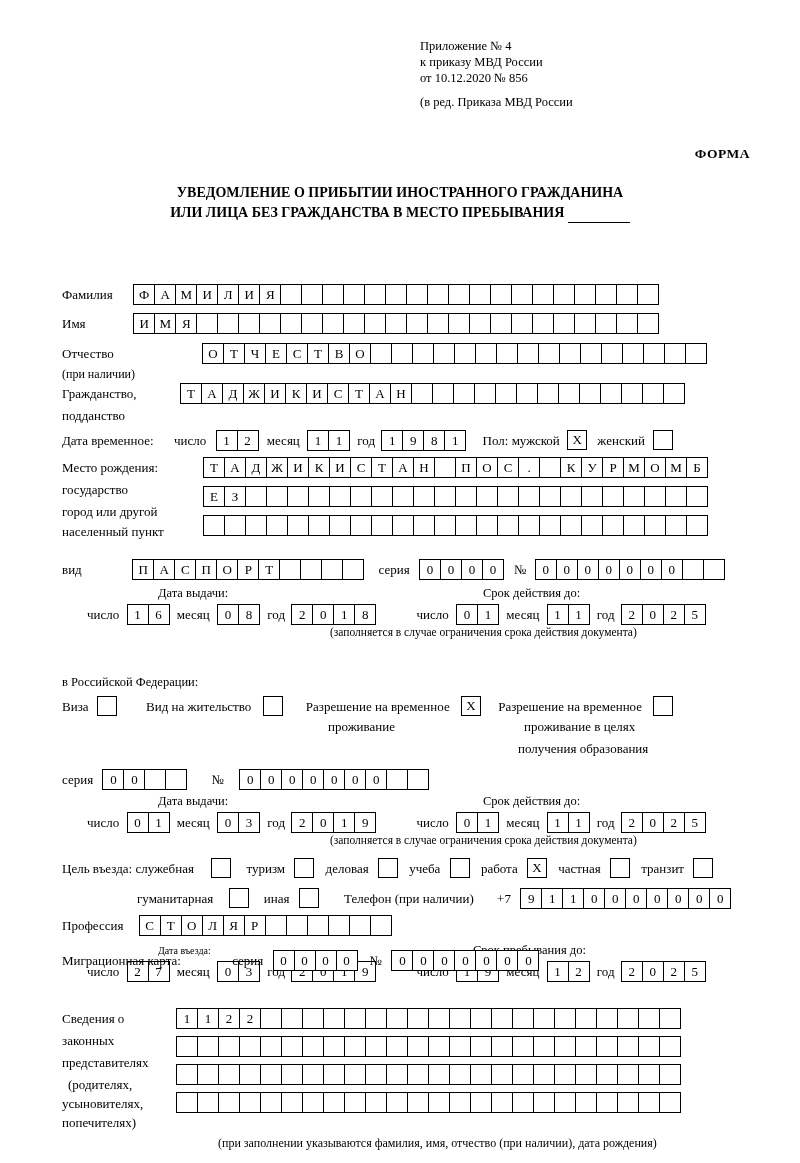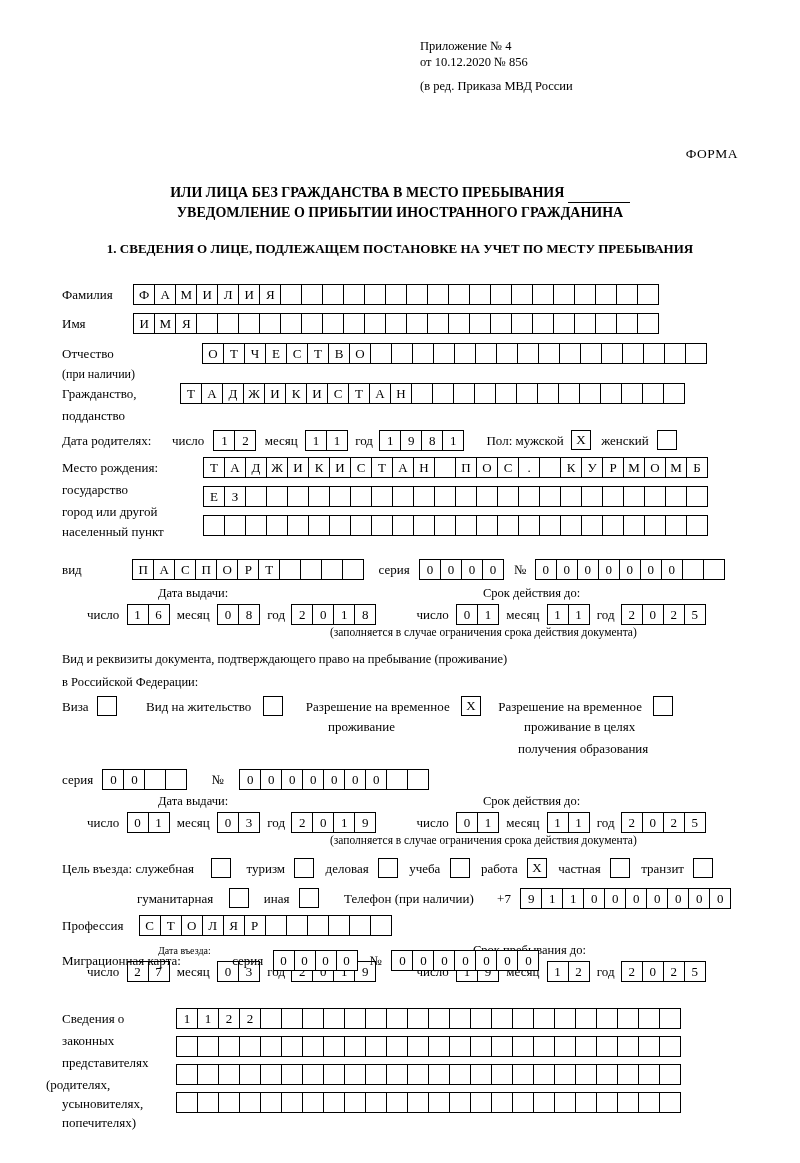--- a/index.html
+++ b/index.html
@@ -31,22 +31,22 @@
     text-align: left;
     font-size: 12.5px;
     line-height: 16px;
   }
   .hdr .ln { white-space: nowrap; }
   .hdr .gap { height: 8px; }
 
   .forma {
     position: absolute;
     top: 146px;
-    right: 62px;
-    font-weight: normal;
+    right: 50px;
+    font-weight: bold;
     font-size: 13.5px;
     letter-spacing: 0.5px;
   }
 
   .title {
     position: absolute;
     top: 183px;
     left: 0;
     width: 800px;
     text-align: center;
@@ -115,33 +115,33 @@
     white-space: nowrap;
   }
 </style>
 </head>
 <body>
 
 <div class="page">
 
   <div class="hdr">
     <div class="ln">Приложение № 4</div>
+    <div class="ln">к приказу МВД России</div>
     <div class="ln">от 10.12.2020 № 856</div>
     <div class="gap"></div>
     <div class="ln">(в ред. Приказа МВД России</div>
   </div>
 
   <div class="forma">ФОРМА</div>
 
   <div class="title">
+    <div>УВЕДОМЛЕНИЕ О ПРИБЫТИИ ИНОСТРАННОГО ГРАЖДАНИНА</div>
     <div><span>ИЛИ ЛИЦА БЕЗ ГРАЖДАНСТВА В МЕСТО ПРЕБЫВАНИЯ</span> <span class="u"></span></div>
-    <div>УВЕДОМЛЕНИЕ О ПРИБЫТИИ ИНОСТРАННОГО ГРАЖДАНИНА</div>
-  </div>
-
-  <div class="section1">1. СВЕДЕНИЯ О ЛИЦЕ, ПОДЛЕЖАЩЕМ ПОСТАНОВКЕ НА УЧЕТ ПО МЕСТУ ПРЕБЫВАНИЯ</div>
+  </div>
+
 
   <div class="row" style="top:282px; left:62px;">
     <span class="lbl" style="width:68px;">Фамилия</span>
     <span class="cells">
         <span class="cell">Ф</span>
         <span class="cell">А</span>
         <span class="cell">М</span>
         <span class="cell">И</span>
         <span class="cell">Л</span>
         <span class="cell">И</span>
@@ -256,40 +256,40 @@
         <span class="cell"></span>
         <span class="cell"></span>
         <span class="cell"></span>
         <span class="cell"></span>
         <span class="cell"></span>
         <span class="cell"></span>
       </span>
   </div>
 
   <div class="row" style="top:428px; left:62px;">
-    <span class="lbl">Дата родителях:</span>
+    <span class="lbl">Дата временное:</span>
     <span class="lbl" style="width:14px;"></span>
     <span class="lbl">число</span>
     <span class="cells" style="margin-left:6px;">
         <span class="cell">1</span>
         <span class="cell">2</span>
       </span>
     <span class="lbl" style="margin-left:6px;">месяц</span>
     <span class="cells" style="margin-left:4px;">
         <span class="cell">1</span>
         <span class="cell">1</span>
       </span>
     <span class="lbl" style="margin-left:5px;">год</span>
     <span class="cells" style="margin-left:3px;">
         <span class="cell">1</span>
         <span class="cell">9</span>
         <span class="cell">8</span>
         <span class="cell">1</span>
       </span>
-    <span class="lbl" style="margin-left:20px;">Пол: мужской</span>
+    <span class="lbl" style="margin-left:14px;">Пол: мужской</span>
     <span class="box" style="margin-left:4px;">X</span>
     <span class="lbl" style="margin-left:7px;">женский</span>
     <span class="box" style="margin-left:5px;"></span>
   </div>
 
   <div class="row" style="top:457px; left:62px;">Место рождения:</div>
   <div class="row" style="top:479px; left:62px;">государство</div>
   <div class="row" style="top:501px; left:62px;">город или другой</div>
   <div class="row" style="top:521px; left:62px;">населенный пункт</div>
 
@@ -450,21 +450,20 @@
     <span class="cells" style="margin-left:3px;">
         <span class="cell">2</span>
         <span class="cell">0</span>
         <span class="cell">2</span>
         <span class="cell">5</span>
       </span>
   </div>
 
   <div class="note" style="top:626px; left:330px;">(заполняется в случае ограничения срока действия документа)</div>
 
-  <div class="row" style="top:649px; left:62px; font-size:12.5px;">Вид и реквизиты документа, подтверждающего право на пребывание (проживание)</div>
   <div class="row" style="top:672px; left:62px; font-size:12.5px;">в Российской Федерации:</div>
 
   <div class="row" style="top:694px; left:62px;">
     <span class="lbl">Виза</span>
     <span class="box" style="margin-left:5px;"></span>
     <span class="lbl" style="margin-left:26px;">Вид на жительство</span>
     <span class="box" style="margin-left:8px;"></span>
     <span class="lbl" style="margin-left:20px;">Разрешение на временное</span>
     <span class="box" style="margin-left:8px;">X</span>
     <span class="lbl" style="margin-left:14px;">Разрешение на временное</span>
@@ -651,21 +650,21 @@
         <span class="cell">0</span>
         <span class="cell">0</span>
         <span class="cell">0</span>
         <span class="cell">0</span>
       </span>
   </div>
 
   <div class="row" style="top:1008px; left:62px;">Сведения о</div>
   <div class="row" style="top:1030px; left:62px;">законных</div>
   <div class="row" style="top:1052px; left:62px;">представителях</div>
-  <div class="row" style="top:1074px; left:46px;">(родителях,</div>
+  <div class="row" style="top:1074px; left:68px;">(родителях,</div>
   <div class="row" style="top:1093px; left:62px;">усыновителях,</div>
   <div class="row" style="top:1112px; left:62px;">попечителях)</div>
 
   <div class="row" style="top:1006px; left:176px;">
     <span class="cells">
         <span class="cell">1</span>
         <span class="cell">1</span>
         <span class="cell">2</span>
         <span class="cell">2</span>
         <span class="cell"></span>
@@ -768,14 +767,15 @@
         <span class="cell"></span>
         <span class="cell"></span>
         <span class="cell"></span>
         <span class="cell"></span>
         <span class="cell"></span>
         <span class="cell"></span>
         <span class="cell"></span>
       </span>
   </div>
 
+  <div class="note" style="top:1136px; left:218px; font-size:12px;">(при заполнении указываются фамилия, имя, отчество (при наличии), дата рождения)</div>
 
 </div>
 
 </body></html>

